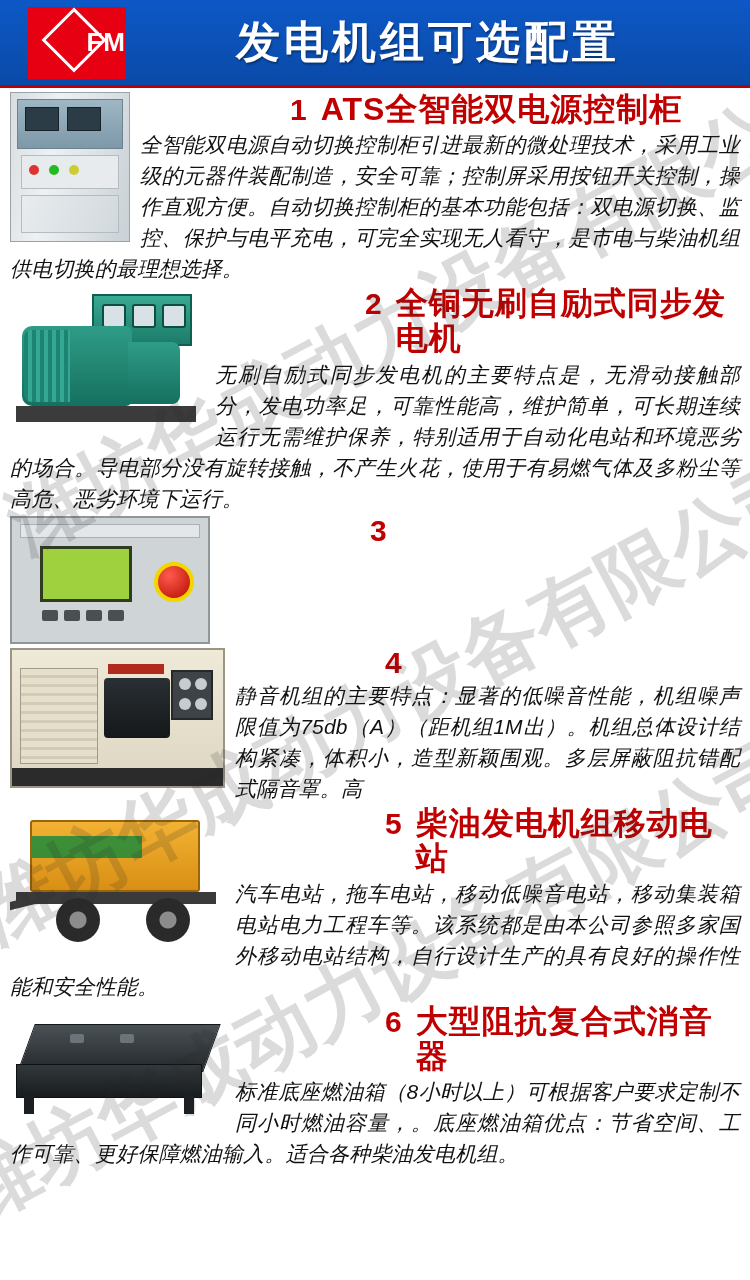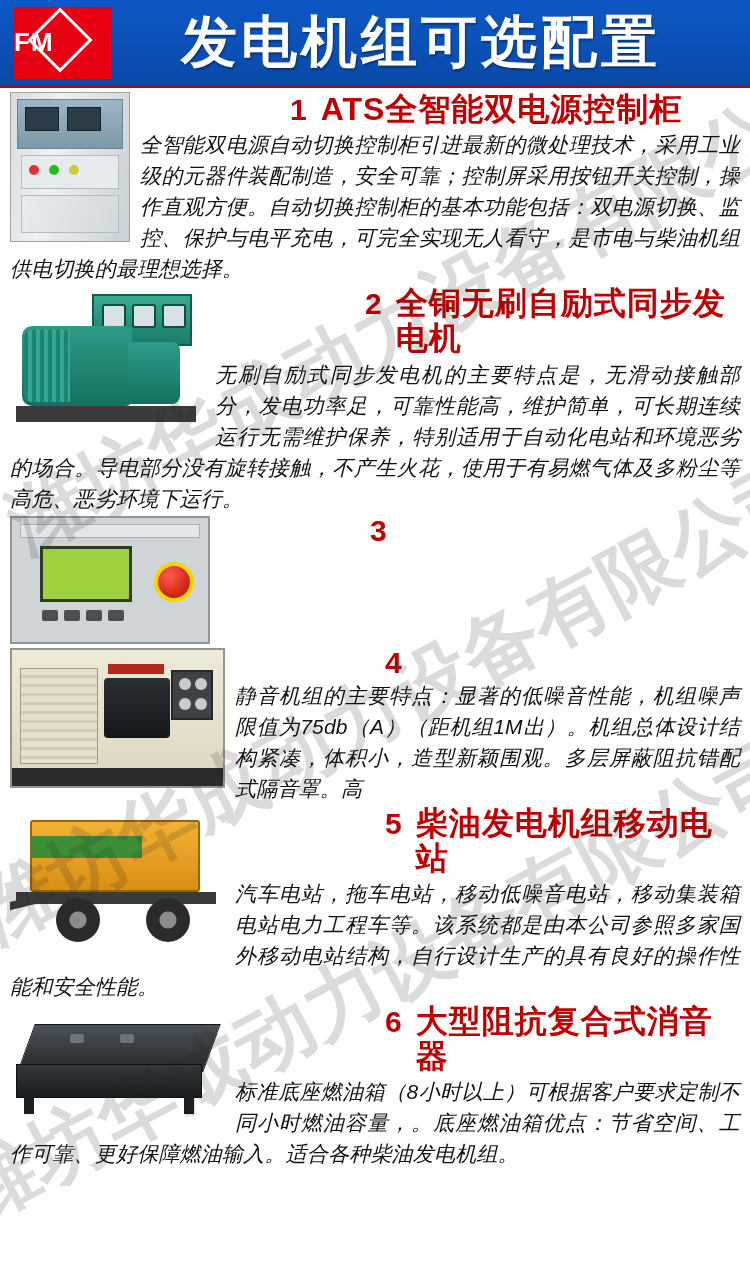--- a/index.html
+++ b/index.html
@@ -18,24 +18,24 @@
   .header {
     position: relative;
     width: 750px; height: 88px;
     background: #0a4fb5;
     background: linear-gradient(180deg, #0d58c6 0%, #0a4aa8 100%);
     border-bottom: 3px solid #c00000;
     display: flex; align-items: center;
   }
   .logo {
     width: 98px; height: 72px;
-    margin-left: 14px;
+    margin-left: 28px;
     background: #e60012;
     position: relative;
-    display: flex; align-items: center; justify-content: flex-start;
+    display: flex; align-items: center; justify-content: flex-end;
   }
   .logo .diamond {
     position: absolute;
     width: 46px; height: 46px;
     background: #e60012;
     border: 3px solid #ffffff;
     transform: rotate(45deg);
     left: 50%; top: 50%;
     margin-left: -26px; margin-top: -26px;
   }
@@ -43,21 +43,21 @@
     position: relative;
     color: #ffffff;
     font-size: 26px;
     font-weight: bold;
     letter-spacing: 1px;
     z-index: 2;
   }
   .header-title {
     flex: 1;
     color: #ffffff;
-    font-size: 56px;
+    font-size: 44px;
     font-weight: bold;
     letter-spacing: 4px;
     text-align: center;
     padding-right: 20px;
     text-shadow: 1px 2px 2px rgba(0,0,0,.35);
   }
 
   
   .watermark {
     position: absolute;

